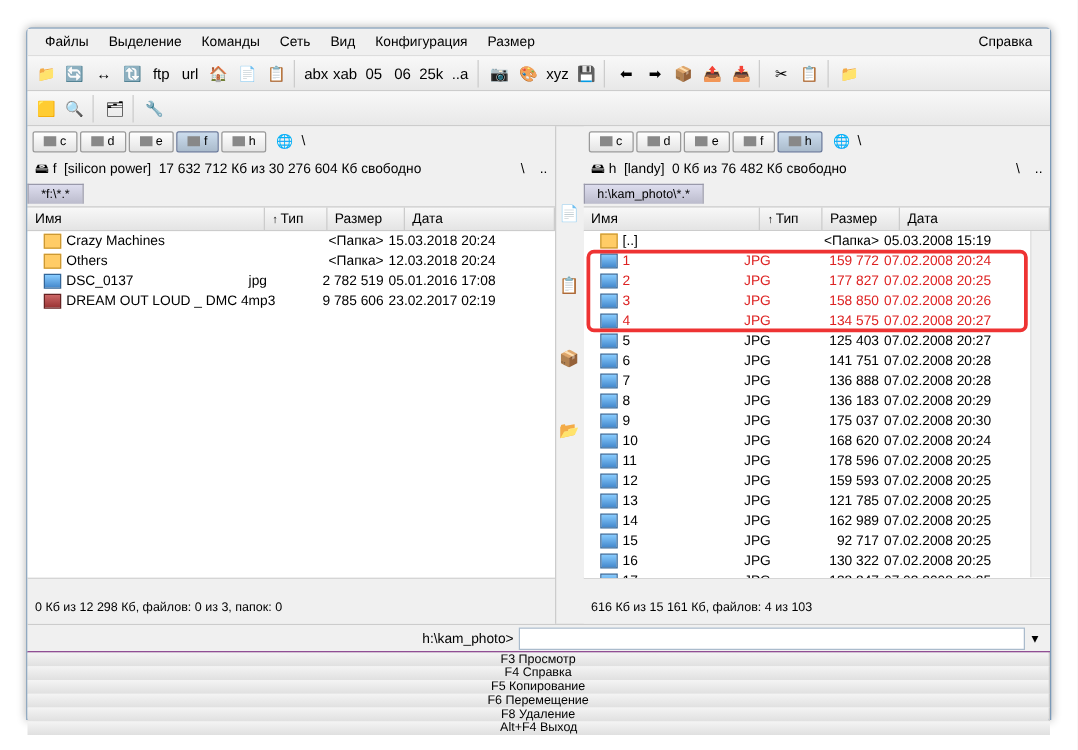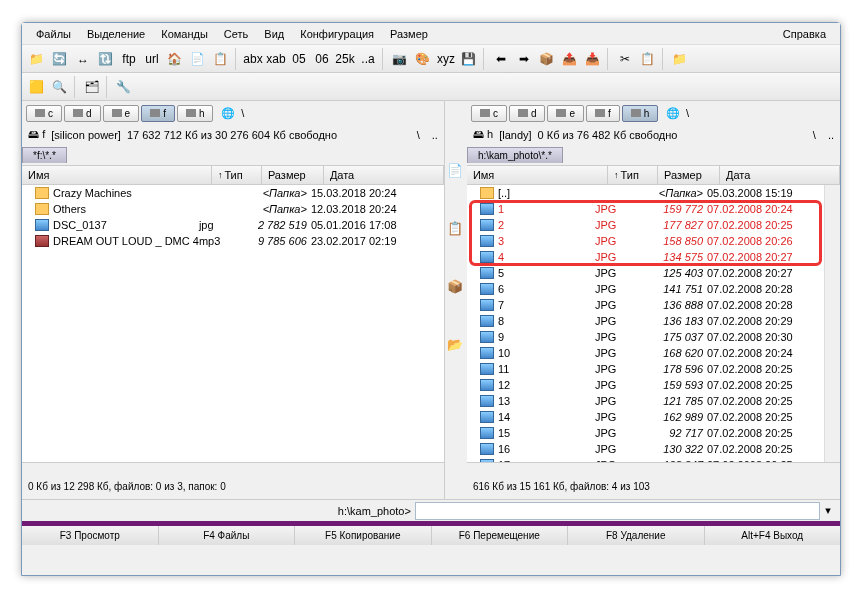--- a/index.html
+++ b/index.html
@@ -39,30 +39,30 @@
 .hc-size { width: 62px; }
 .hc-date { width: 120px; }
 .filelist { flex: 1; overflow-y: auto; background: #fff; position: relative; }
 .row { display: flex; height: 16px; align-items: center; padding: 0 13px; cursor: pointer; }
 .row .ficon { width: 14px; height: 12px; margin-right: 4px; background: #fc6; border: 1px solid #c93; }
 .row .ficon.jpg { background: linear-gradient(#8cf,#48c); border-color: #369; }
 .row .ficon.mp3 { background: linear-gradient(#c66,#933); border-color: #622; }
 .row .ficon.txt { background: #fff; border-color: #999; }
 .row .fname { flex: 1; white-space: nowrap; overflow: hidden; }
 .row .ftype { width: 50px; }
-.row .fsize { width: 62px; text-align: right; padding-right: 4px; font-style: italic; }
+.row .fsize { width: 62px; text-align: right; padding-right: 4px; }
 .row .fdate { width: 120px; }
 .row.sel { color: #d22; }
 .redbox { position: absolute; border: 3px solid #e33; border-radius: 6px; pointer-events: none; }
 .statusbar { height: 18px; padding: 18px 6px; background: #f0f0f0; border-top: 1px solid #ccc; font-size: 10px; }
 .cmdline { height: 22px; display: flex; align-items: center; background: #f0f0f0; border-top: 1px solid #ccc; padding: 0 4px; justify-content: center; }
 .cmdline-label { padding: 0 4px; }
 .cmdline-input { flex: 1; height: 18px; border: 1px solid #abc; background: #fff; padding: 0 4px; }
 .cmdline-drop { width: 16px; text-align: center; cursor: pointer; }
-.fnbar { height: 24px; display: flex; border-top: 5px solid #701a75; }
+.fnbar { height: 24px; display: flex; border-top: 1px solid #701a75; flex-direction: column; }
 .fnbtn { flex: 1; border-right: 1px solid #ccc; background: linear-gradient(#f4f4f4,#e0e0e0); display: flex; align-items: center; justify-content: center; cursor: pointer; font-size: 10px; }
 .fnbtn:last-child { border-right: none; }
 .scrollbar-stub { position: absolute; right: 0; top: 0; bottom: 0; width: 16px; background: #f0f0f0; border-left: 1px solid #ddd; }
 .arrow-char::before { content: "↑"; font-size: 9px; margin-right: 2px; }
 </style>
 </head>
 <body>
 
 <div class="window">
 
@@ -354,20 +354,20 @@
 
   <div class="cmdline">
     <span style="width:38%"></span>
     <span class="cmdline-label">h:\kam_photo&gt;</span>
     <input class="cmdline-input" style="">
     <span class="cmdline-drop">▾</span>
   </div>
 
   <div class="fnbar">
     <div class="fnbtn">F3 Просмотр</div>
-    <div class="fnbtn">F4 Файлы</div>
+    <div class="fnbtn">F4 Справка</div>
     <div class="fnbtn">F5 Копирование</div>
     <div class="fnbtn">F6 Перемещение</div>
     <div class="fnbtn">F8 Удаление</div>
     <div class="fnbtn">Alt+F4 Выход</div>
   </div>
 
 </div>
 
 </body></html>

